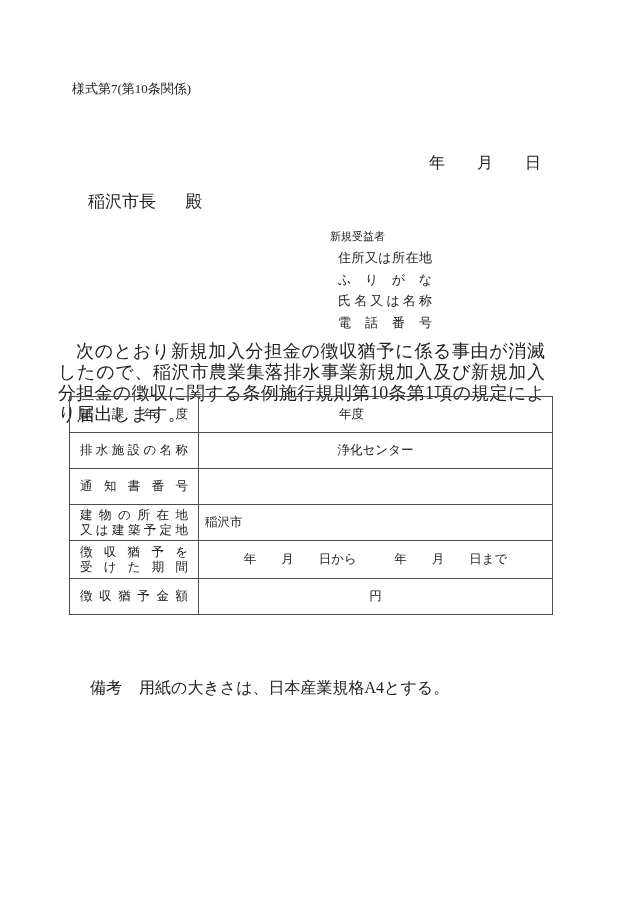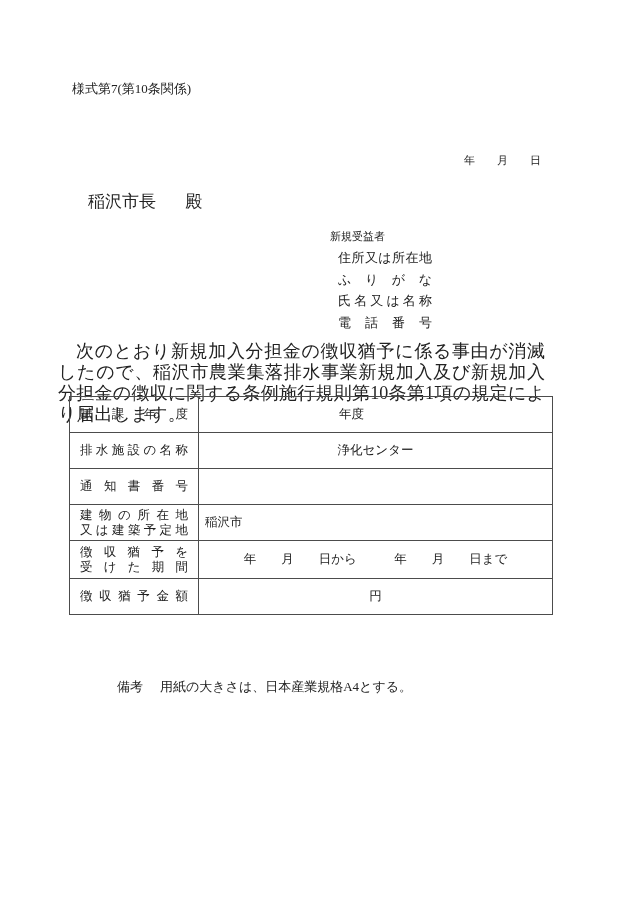--- a/index.html
+++ b/index.html
@@ -17,21 +17,21 @@
     position: absolute; left: 72px; top: 80px;
     font-size: 13px; white-space: nowrap;
   }
   .doc-title {
     position: absolute; left: 0; top: 116px; width: 630px;
     text-align: center; font-size: 13px; letter-spacing: 0.4px;
     white-space: nowrap;
   }
   .date-line {
     position: absolute; top: 153px; right: 89px;
-    font-size: 11px; white-space: nowrap;
+    font-size: 16px; white-space: nowrap;
   }
   .addressee {
     position: absolute; left: 88px; top: 190px;
     font-size: 17px; white-space: nowrap;
   }
   .addressee .honorific { margin-left: 25px; }
   .bene-heading {
     position: absolute; left: 330px; top: 229px;
     font-size: 11px; white-space: nowrap;
   }
@@ -63,21 +63,21 @@
   tr.r-std { height: 36px; }
   tr.r-period { height: 38px; }
   tr.r-reason { height: 60px; }
   td.reason-cell {
     vertical-align: top; text-align: left;
     padding: 3px 8px;
   }
   .jline { display: flex; justify-content: space-between; line-height: 15px; }
   .note {
     position: absolute; left: 90px; top: 678px;
-    font-size: 13px; white-space: nowrap; margin-left: 27px;
+    font-size: 16px; white-space: nowrap;
   }
   .note .note-text { margin-left: 17px; }
 </style>
 </head>
 <body>
 
 <div class="page">
 
   <div class="form-code">様式第7(第10条関係)</div>
 

